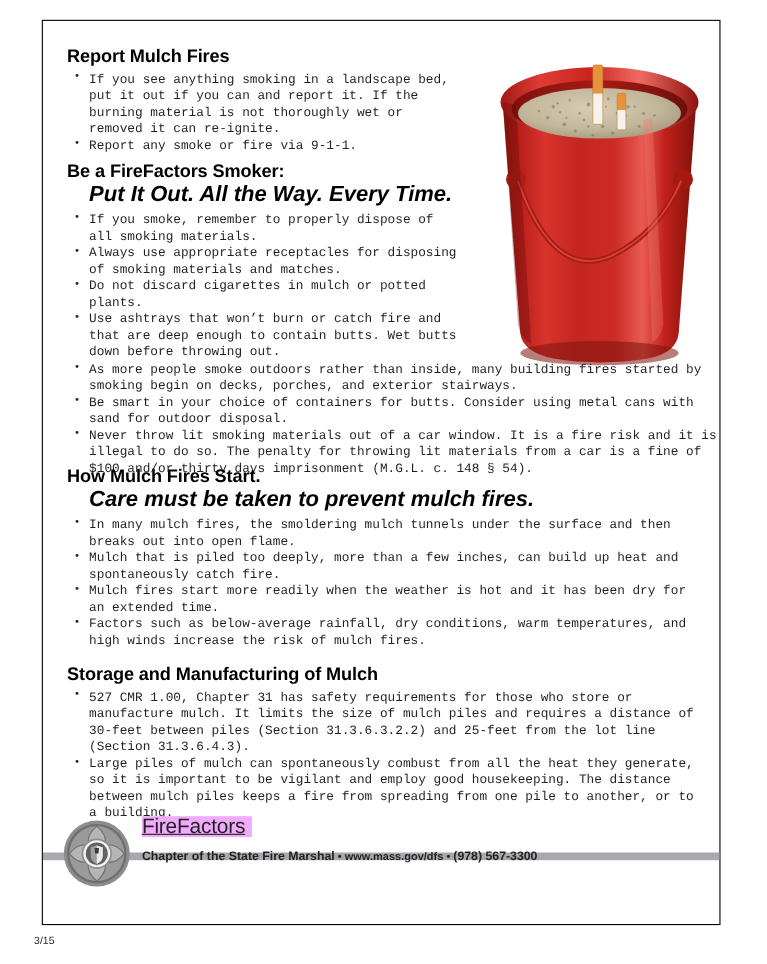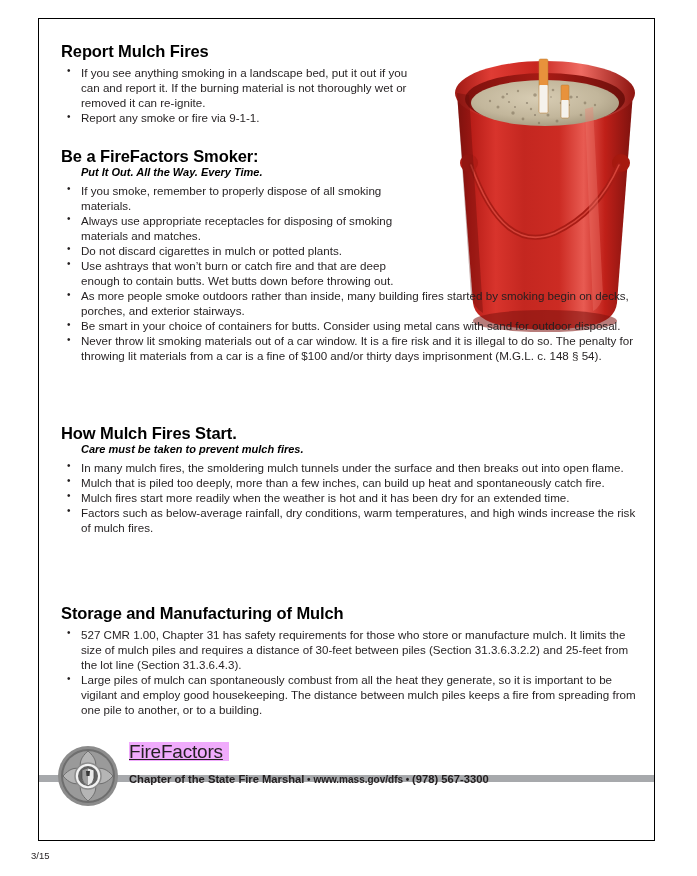--- a/index.html
+++ b/index.html
@@ -41,32 +41,33 @@
   
   .h1 {
     font-size: 16.5px;
     font-weight: bold;
     color: #000000;
     letter-spacing: -0.1px;
     line-height: 1.15;
     margin: 0;
   }
   .h2-italic {
-    font-size: 11px;
+    font-size: 20px;
     font-weight: bold;
     font-style: italic;
     color: #000000;
     line-height: 1.15;
     margin: 0 0 0 20px;
   }
 
   ul.bullets {
     list-style: none;
     margin: 4px 0 0 0;
     padding: 0;
+    font-family: Liberation Mono, monospace;
   }
   ul.bullets > li {
     position: relative;
     padding-left: 20px;
     font-size: 11.6px;
     line-height: 1.30;
     color: #231f20;
     margin-bottom: 0px;
   }
   ul.bullets > li::before {

